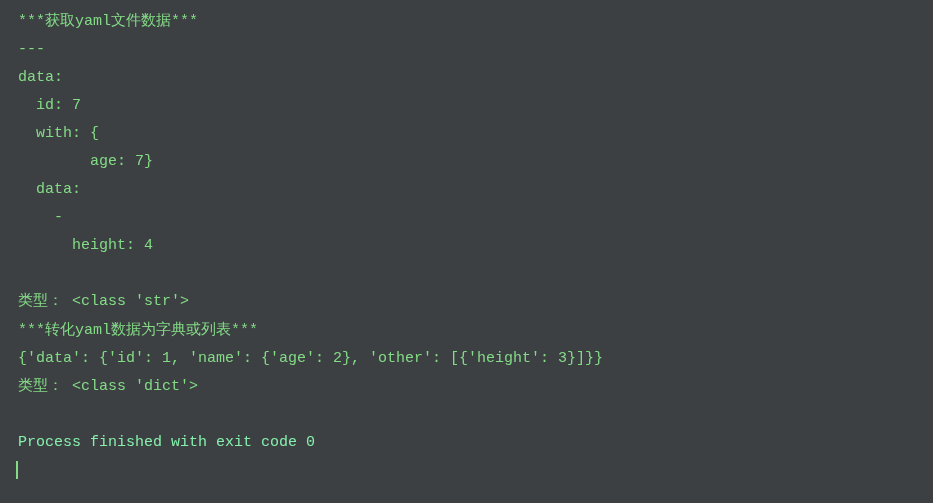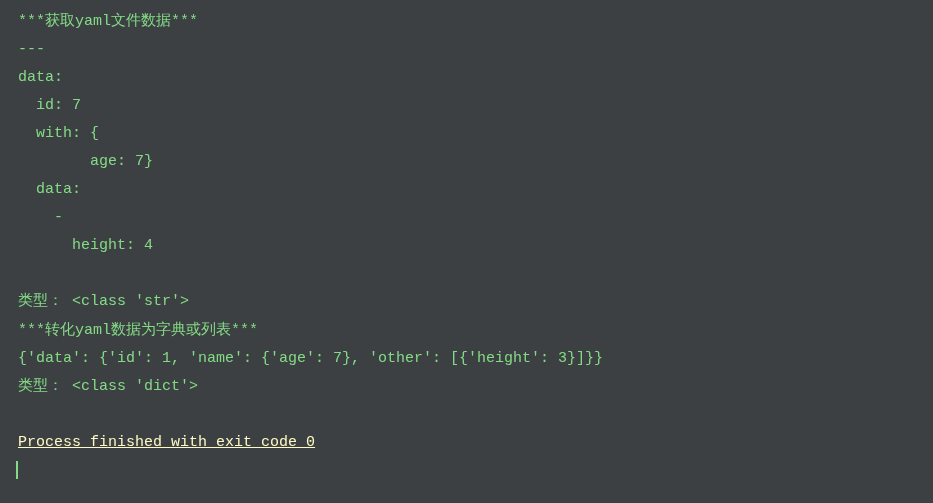--- a/index.html
+++ b/index.html
@@ -19,22 +19,21 @@
     }
     .line {
       line-height: 1.87;
       white-space: pre;
       color: #bbbbbb;
     }
     .green {
       color: #84db86;
     }
     .gray {
-      color: #fef9c3;
-      text-decoration: underline;
+      color: #86efac;
     }
     .section-break {
       height: 1.87em;
     }
     .cursor {
       display: inline-block;
       width: 2px;
       height: 18px;
       background-color: #84db86;
       vertical-align: middle;
@@ -49,17 +48,17 @@
 <div class="line green">data:</div>
 <div class="line green">  id: 7</div>
 <div class="line green">  with: {</div>
 <div class="line green">        age: 7}</div>
 <div class="line green">  data:</div>
 <div class="line green">    -</div>
 <div class="line green">      height: 4</div>
 <div class="section-break"></div>
 <div class="line"><span class="green">类型：</span><span class="green"> &lt;class 'str'&gt;</span></div>
 <div class="line green">***转化yaml数据为字典或列表***</div>
-<div class="line green">{'data': {'id': 1, 'name': {'age': 7}, 'other': [{'height': 3}]}}</div>
+<div class="line green">{'data': {'id': 1, 'name': {'age': 2}, 'other': [{'height': 3}]}}</div>
 <div class="line"><span class="green">类型：</span><span class="green"> &lt;class 'dict'&gt;</span></div>
 <div class="section-break"></div>
 <div class="line gray">Process finished with exit code 0</div>
 <div class="line"><span class="cursor"></span></div>
 
 </body></html>

